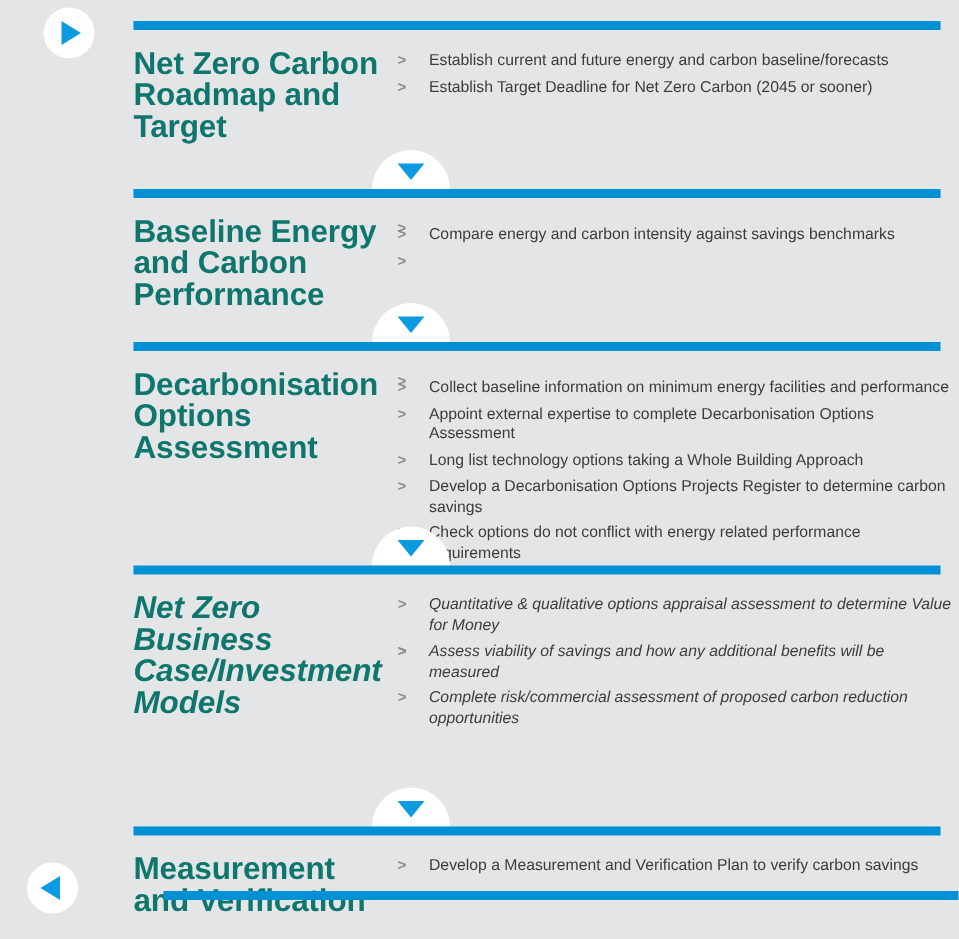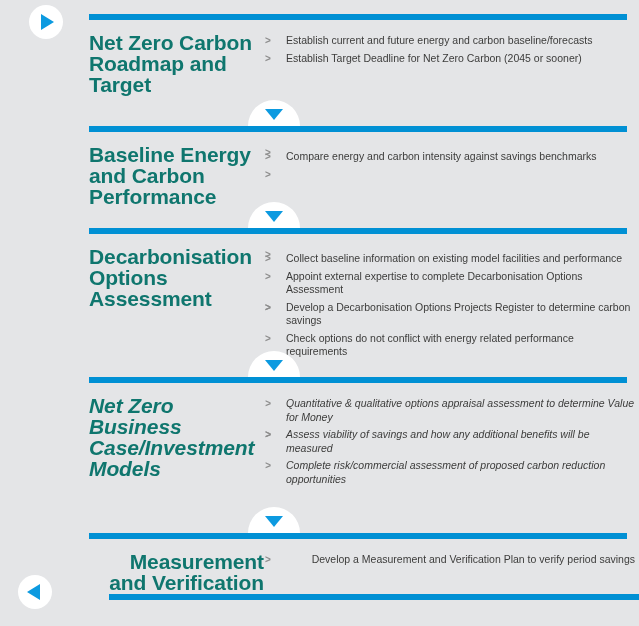--- a/index.html
+++ b/index.html
@@ -198,23 +198,23 @@
 
   <div class="stage" style="top:228px; height:160px;">
     <div class="stage-notch">
       <span class="down-arrow"></span>
     </div>
     <div class="stage-bar"></div>
     <div class="stage-body">
       <div class="stage-title">Decarbonisation Options Assessment</div>
       <ul class="stage-points">
         <li><span class="bullet-chevron">&gt;</span></li>
-        <li><span class="bullet-chevron">&gt;</span><span>Collect baseline information on existing model facilities and performance</span></li>
+        <li><span class="bullet-chevron">&gt;</span><span>Collect baseline information on minimum energy facilities and performance</span></li>
         <li><span class="bullet-chevron">&gt;</span><span>Appoint external expertise to complete Decarbonisation Options Assessment</span></li>
-        <li><span class="bullet-chevron">&gt;</span></li>
+        <li><span class="bullet-chevron">&gt;</span><span>Long list technology options taking a Whole Building Approach</span></li>
         <li><span class="bullet-chevron">&gt;</span><span>Develop a Decarbonisation Options Projects Register to determine carbon savings</span></li>
         <li><span class="bullet-chevron">&gt;</span><span>Check options do not conflict with energy related performance requirements</span></li>
       </ul>
     </div>
   </div>
 
   <div class="stage" style="top:377px; height:150px;font-style:italic;">
     <div class="stage-notch">
       <span class="down-arrow"></span>
     </div>
@@ -223,29 +223,29 @@
       <div class="stage-title">Net Zero Business Case/Investment Models</div>
       <ul class="stage-points">
         <li><span class="bullet-chevron">&gt;</span><span>Quantitative &amp; qualitative options appraisal assessment to determine Value for Money</span></li>
         <li><span class="bullet-chevron">&gt;</span></li>
         <li><span class="bullet-chevron">&gt;</span><span>Assess viability of savings and how any additional benefits will be measured</span></li>
         <li><span class="bullet-chevron">&gt;</span><span>Complete risk/commercial assessment of proposed carbon reduction opportunities</span></li>
       </ul>
     </div>
   </div>
 
-  <div class="stage" style="top:533px; height:60px;text-align:right;">
+  <div class="stage" style="top:551px; height:60px;">
     <div class="stage-notch">
       <span class="down-arrow"></span>
     </div>
     <div class="stage-bar"></div>
     <div class="stage-body">
       <div class="stage-title">Measurement and Verification</div>
       <ul class="stage-points">
-        <li><span class="bullet-chevron">&gt;</span><span>Develop a Measurement and Verification Plan to verify period savings</span></li>
+        <li><span class="bullet-chevron">&gt;</span><span>Develop a Measurement and Verification Plan to verify carbon savings</span></li>
       </ul>
     </div>
   </div>
 
   <div id="bottom-bar"></div>
 </div>
 
 <div class="rail-node" style="left:29px; top:5px;">
   <span class="tri tri-right"></span>
 </div>

